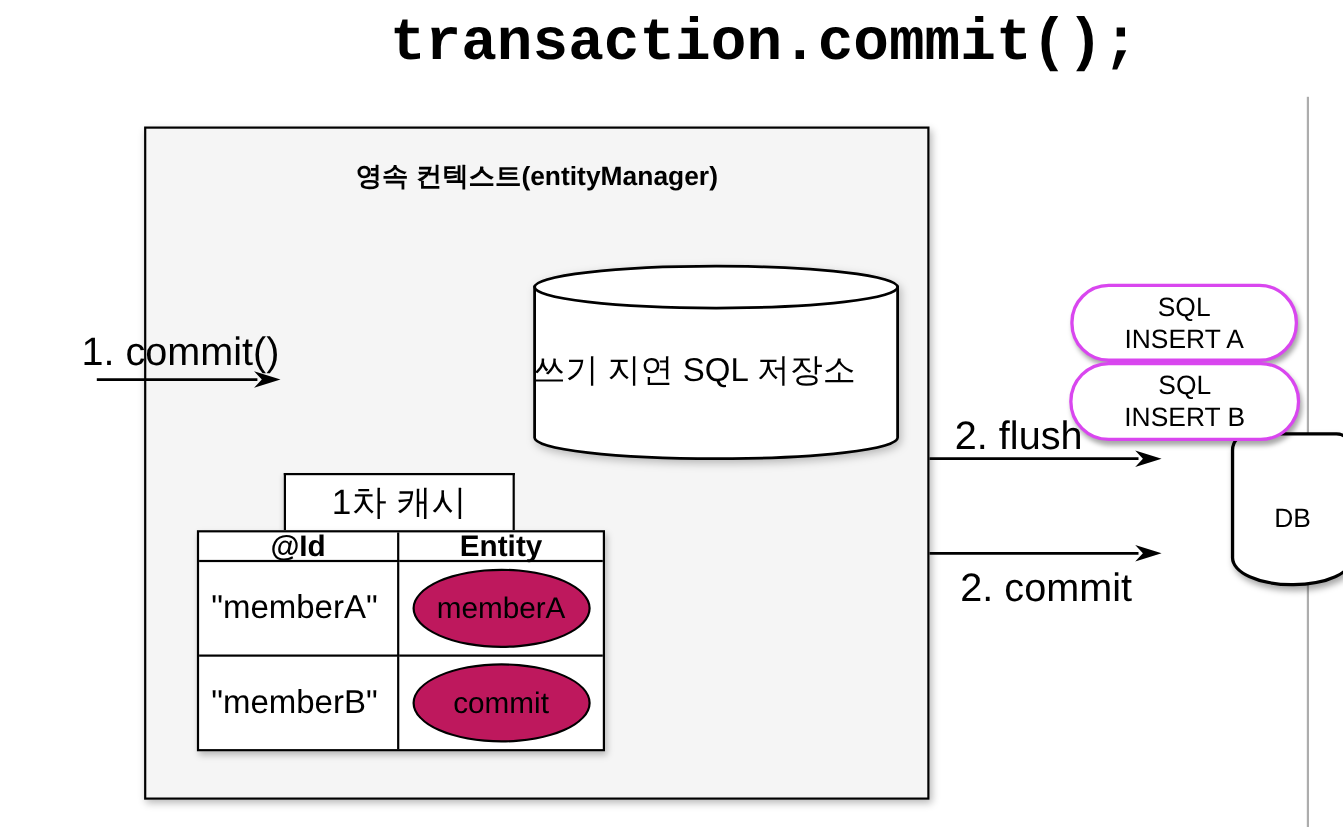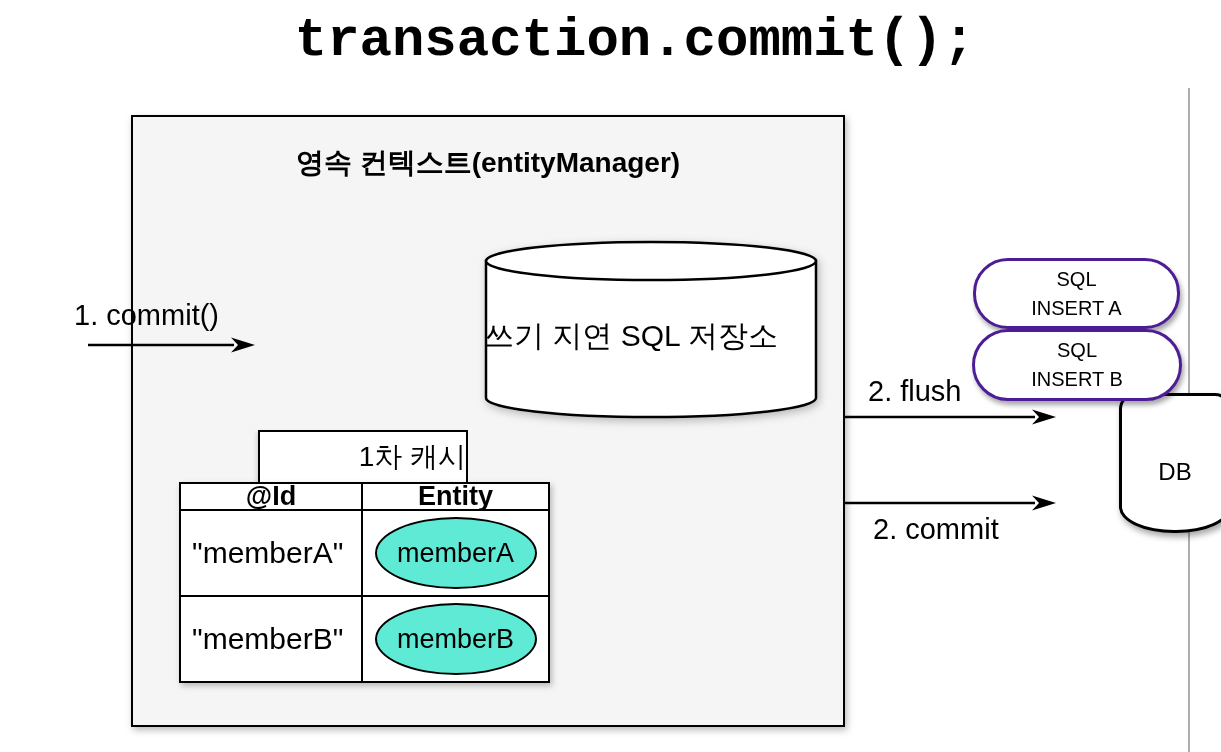--- a/index.html
+++ b/index.html
@@ -4,83 +4,83 @@
 <style>
   html,body{margin:0;padding:0;background:#fff;}
   .stage{
     position:relative;width:1221px;height:752px;background:#ffffff;
     font-family:"Liberation Sans","DejaVu Sans",sans-serif;color:#000;
     overflow:hidden;
   }
   .abs{position:absolute;}
 
   .page-title{
-    left:235px;top:10px;width:800px;text-align:center;
+    left:235px;top:10px;width:800px;text-align:right;
     font-family:"Liberation Mono","DejaVu Sans Mono",monospace;
     font-weight:bold;font-size:54px;letter-spacing:0px;white-space:nowrap;
   }
 
   .divider-line{
     left:1188px;top:88px;width:2px;height:664px;background:#adadad;
   }
 
   .context-box{
     left:131px;top:115px;width:714px;height:612px;
     background:#f5f5f5;border:2px solid #000;box-sizing:border-box;
     box-shadow:2px 3px 7px rgba(0,0,0,0.28);
   }
   .context-title{
     left:131px;top:144px;width:714px;text-align:center;
-    font-size:28px;font-weight:bold;
+    font-size:24px;font-weight:bold;
   }
 
   .store-cylinder{left:484px;top:240px;filter:drop-shadow(2px 3px 4px rgba(0,0,0,0.25));}
   .store-label{
     left:484px;top:316px;width:268px;text-align:center;font-size:30px;white-space:nowrap;
   }
 
   .cache-label-box{
     left:258px;top:430px;width:210px;height:52px;
     background:#fff;border:2.5px solid #000;border-bottom:none;box-sizing:border-box;
-    display:flex;align-items:center;justify-content:flex-end;
-    font-size:28px;box-shadow:-2px 2px 4px rgba(0,0,0,0.12);
+    display:flex;align-items:center;justify-content:center;
+    font-size:32px;box-shadow:-2px 2px 4px rgba(0,0,0,0.12);
   }
   .cache-table{
     left:179px;top:482px;width:371px;height:201px;
     background:#fff;border:2.5px solid #000;box-sizing:border-box;
     display:grid;grid-template-columns:182px 1fr;grid-template-rows:27px 86px 1fr;
     box-shadow:2px 3px 6px rgba(0,0,0,0.25);
   }
   .cache-table .cell{
     display:flex;align-items:center;box-sizing:border-box;
   }
   .cache-table .head{
     justify-content:center;font-weight:bold;font-size:27px;
     border-bottom:2.5px solid #000;
   }
   .cache-table .col1{border-right:2.5px solid #000;}
   .cache-table .mid{border-bottom:2.5px solid #000;}
   .cache-table .id-cell{font-size:30px;padding-left:11px;}
   .cache-table .entity-cell{justify-content:center;}
   .entity-ellipse{
     width:162px;height:72px;border:2.5px solid #000;border-radius:50%;
-    background:#5eead4;display:flex;align-items:center;justify-content:center;
+    background:#be185d;display:flex;align-items:center;justify-content:center;
     font-size:27px;box-sizing:border-box;
   }
 
-  .flow-label{font-size:29px;white-space:nowrap;}
+  .flow-label{font-size:36px;white-space:nowrap;}
   .lbl-commit-in{left:74px;top:299px;}
   .lbl-flush{left:868px;top:364px;margin-top:11px;}
   .lbl-commit-out{left:873px;top:513px;}
   .arrow-svg{overflow:visible;}
 
   .sql-pill{
-    background:#fff;border:3px solid #4c1d95;box-sizing:border-box;
+    background:#fff;border:3px solid #d946ef;box-sizing:border-box;
     display:flex;flex-direction:column;align-items:center;justify-content:center;
-    font-size:20px;line-height:29px;text-align:center;
+    font-size:24px;line-height:29px;text-align:center;
     box-shadow:2px 4px 5px rgba(0,0,0,0.35);
   }
   .pill-a{left:973px;top:258px;width:207px;height:71px;border-radius:35px;z-index:3;}
   .pill-b{left:972px;top:329px;width:210px;height:72px;border-radius:36px;z-index:4;}
 
   .db-cylinder{
     left:1119px;top:393px;width:112px;height:140px;
     background:#fff;border:3px solid #000;box-sizing:border-box;
     border-radius:16px 16px 55px 55px / 16px 16px 26px 26px;
     z-index:2;box-shadow:2px 4px 6px rgba(0,0,0,0.35);
@@ -115,21 +115,21 @@
     <div class="cell head col1">@Id</div>
     <div class="cell head">Entity</div>
 
     <div class="cell id-cell col1 mid">"memberA"</div>
     <div class="cell entity-cell mid">
       <div class="entity-ellipse">memberA</div>
     </div>
 
     <div class="cell id-cell col1">"memberB"</div>
     <div class="cell entity-cell">
-      <div class="entity-ellipse">memberB</div>
+      <div class="entity-ellipse">commit</div>
     </div>
   </div>
 
   <div class="abs flow-label lbl-commit-in">1. commit()</div>
   <svg class="abs arrow-svg z-top" style="left:88px;top:336px;" width="168" height="18" viewBox="0 0 168 18">
     <line x1="0" y1="9" x2="146" y2="9" stroke="#000" stroke-width="2.5"></line>
     <polygon points="167,9 143,1.5 150,9 143,16.5" fill="#000"></polygon>
   </svg>
 
   <div class="abs flow-label lbl-flush">2. flush</div>

